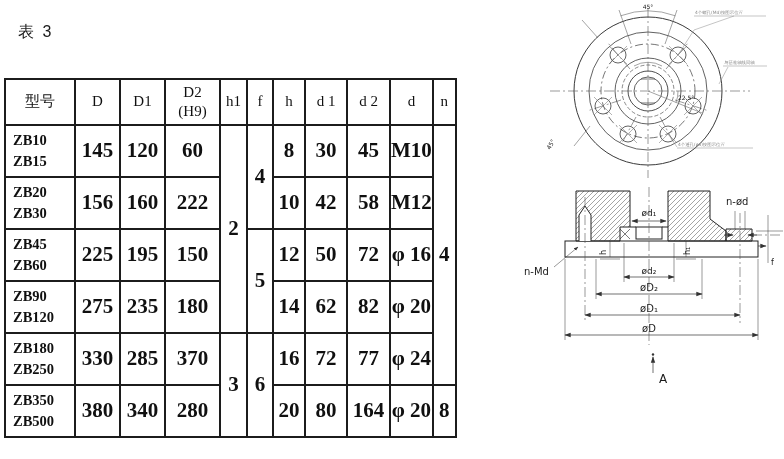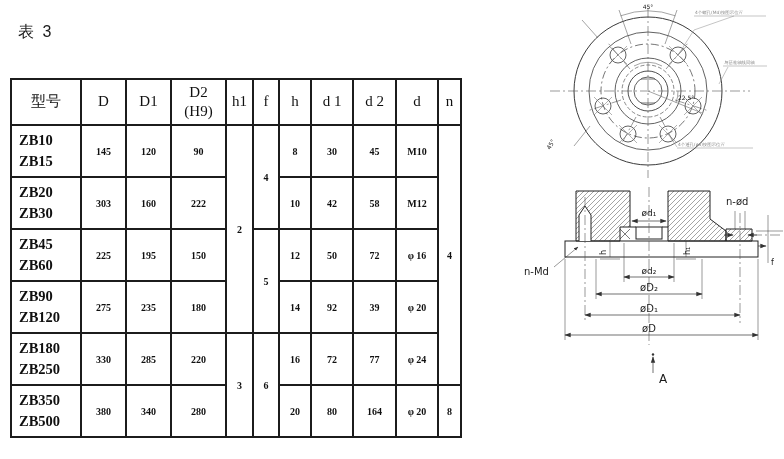--- a/index.html
+++ b/index.html
@@ -1,24 +1,24 @@
 <!DOCTYPE html>
 <html><head>
 <meta charset="utf-8">
 <style>
   html,body{margin:0;padding:0;background:#fff;}
   #sheet{position:relative;width:784px;height:459px;background:#fff;overflow:hidden;
          font-family:"Liberation Serif",serif;color:#111;}
   #title{position:absolute;left:18px;top:22px;font-size:16px;letter-spacing:2px;
          font-family:"Liberation Sans",sans-serif;color:#1a1a1a;}
-  table#spec{border-collapse:collapse;position:absolute;left:10px;top:78px;table-layout:fixed;}
+  table#spec{border-collapse:collapse;position:absolute;left:4px;top:78px;table-layout:fixed;}
   #spec th,#spec td{border:2px solid #1c1c1c;text-align:center;vertical-align:middle;
          padding:0;line-height:1.3;white-space:pre-line;color:#101010;}
   #spec th{font-weight:400;font-size:15px;height:44px;}
-  #spec td{font-weight:700;font-size:10px;}
+  #spec td{font-weight:700;font-size:21px;}
   #spec td.model{text-align:left;padding-left:7px;font-size:14.5px;line-height:1.45;}
   #spec tr.body{height:52px;}
   svg text{font-family:"DejaVu Sans",sans-serif;}
   .note{fill:#8a8a8a;font-size:4.4px;}
   .dimtxt{fill:#222;font-size:6px;}
   .lbl{fill:#1a1a1a;}
 </style>
 </head>
 <body>
 
@@ -53,33 +53,33 @@
       <th>d 1</th>
       <th>d 2</th>
       <th>d</th>
       <th>n</th>
     </tr>
     <tr class="body">
       <td class="model">ZB10
 ZB15</td>
       <td>145</td>
       <td>120</td>
-      <td>90</td>
+      <td>60</td>
       <td rowspan="4">2</td>
       <td rowspan="2">4</td>
       <td>8</td>
       <td>30</td>
       <td>45</td>
       <td>M10</td>
       <td rowspan="5">4</td>
     </tr>
     <tr class="body">
       <td class="model">ZB20
 ZB30</td>
-      <td>303</td>
+      <td>156</td>
       <td>160</td>
       <td>222</td>
       <td>10</td>
       <td>42</td>
       <td>58</td>
       <td>M12</td>
     </tr>
     <tr class="body">
       <td class="model">ZB45
 ZB60</td>
@@ -92,30 +92,30 @@
       <td>72</td>
       <td>φ 16</td>
     </tr>
     <tr class="body">
       <td class="model">ZB90
 ZB120</td>
       <td>275</td>
       <td>235</td>
       <td>180</td>
       <td>14</td>
-      <td>92</td>
-      <td>39</td>
+      <td>62</td>
+      <td>82</td>
       <td>φ 20</td>
     </tr>
     <tr class="body">
       <td class="model">ZB180
 ZB250</td>
       <td>330</td>
       <td>285</td>
-      <td>220</td>
+      <td>370</td>
       <td rowspan="2">3</td>
       <td rowspan="2">6</td>
       <td>16</td>
       <td>72</td>
       <td>77</td>
       <td>φ 24</td>
     </tr>
     <tr class="body">
       <td class="model">ZB350
 ZB500</td>

